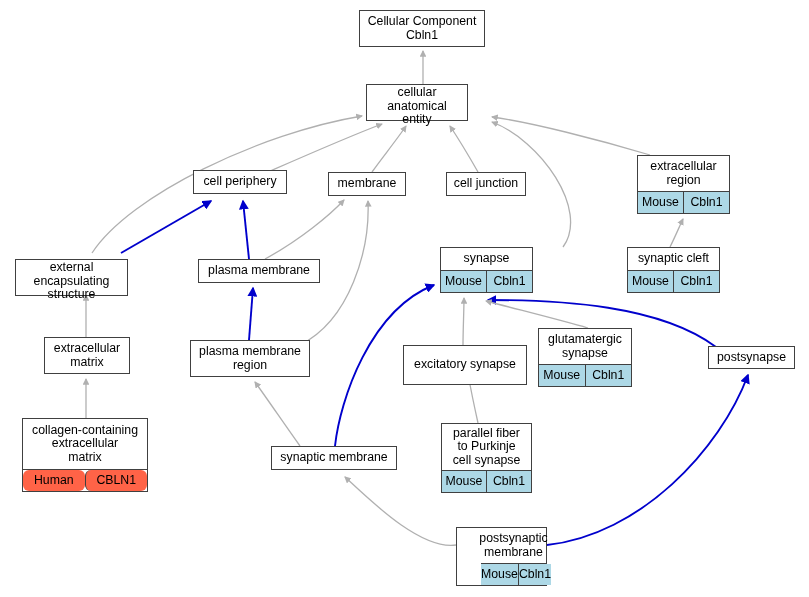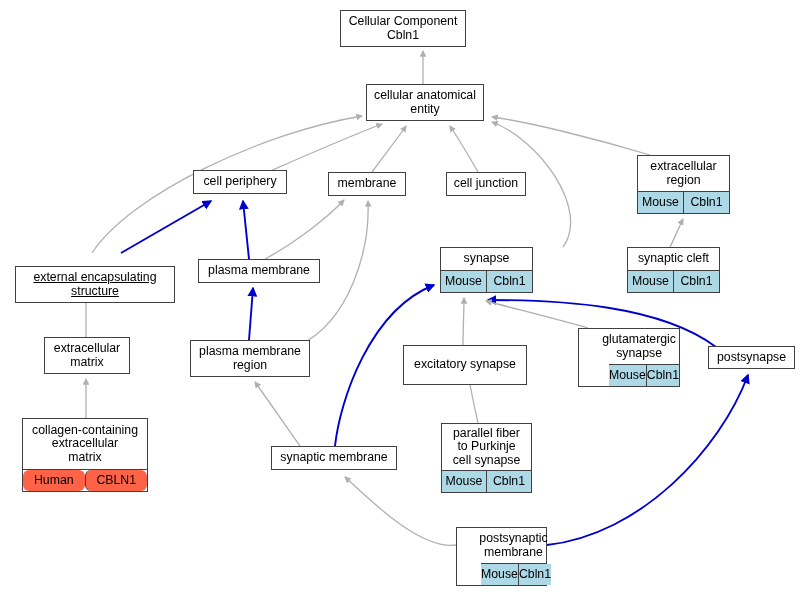--- a/index.html
+++ b/index.html
@@ -83,46 +83,46 @@
         <path d="M 335,446 C 340,400 370,310 434,285" fill="none" stroke="#0000cc" stroke-width="1.9" marker-end="url(#arrow-blue)"></path>
         <path d="M 716,347 C 660,305 560,300 488,300" fill="none" stroke="#0000cc" stroke-width="1.9" marker-end="url(#arrow-blue)"></path>
         <path d="M 588,328 C 560,320 520,310 486,301" fill="none" stroke="#b0b0b0" stroke-width="1.3" marker-end="url(#arrow-gray)"></path>
         <path d="M 478,423 C 474,405 470,385 468,374" fill="none" stroke="#b0b0b0" stroke-width="1.3" marker-end="url(#arrow-gray)"></path>
         <path d="M 300,446 C 285,425 268,400 255,382" fill="none" stroke="#b0b0b0" stroke-width="1.3" marker-end="url(#arrow-gray)"></path>
         <path d="M 456,545 C 420,550 370,500 345,477" fill="none" stroke="#b0b0b0" stroke-width="1.3" marker-end="url(#arrow-gray)"></path>
         <path d="M 547,545 C 640,535 720,450 748,375" fill="none" stroke="#0000cc" stroke-width="1.9" marker-end="url(#arrow-blue)"></path>
       </g>
   </svg>
   <div id="node-layer">
-      <div class="node" style="left: 340px; top: 10px; width: 126px; height: 37px;">
+      <div class="node" style="left: 359px; top: 10px; width: 126px; height: 37px;">
         <div class="node-title">Cellular Component
 Cbln1</div>
       </div>
-      <div class="node" style="left: 366px; top: 84px; width: 118px; height: 37px;">
+      <div class="node" style="left: 366px; top: 84px; width: 102px; height: 37px;">
         <div class="node-title">cellular anatomical
 entity</div>
       </div>
       <div class="node" style="left: 193px; top: 170px; width: 94px; height: 24px;">
         <div class="node-title">cell periphery</div>
       </div>
       <div class="node" style="left: 328px; top: 172px; width: 78px; height: 24px;">
         <div class="node-title">membrane</div>
       </div>
       <div class="node" style="left: 446px; top: 172px; width: 80px; height: 24px;">
         <div class="node-title">cell junction</div>
       </div>
       <div class="node" style="left: 637px; top: 155px; width: 93px; height: 59px;">
         <div class="node-title">extracellular
 region</div>
         <div class="anno-row anno-mouse">
           <div class="anno-cell">Mouse</div>
           <div class="anno-cell">Cbln1</div>
         </div>
       </div>
-      <div class="node" style="left: 15px; top: 266px; width: 160px; height: 37px; text-decoration: underline;">
+      <div class="node" style="left: 15px; top: 259px; width: 113px; height: 37px;">
         <div class="node-title">external encapsulating
 structure</div>
       </div>
       <div class="node" style="left: 198px; top: 259px; width: 122px; height: 24px;">
         <div class="node-title">plasma membrane</div>
       </div>
       <div class="node" style="left: 440px; top: 247px; width: 93px; height: 46px;">
         <div class="node-title">synapse</div>
         <div class="anno-row anno-mouse">
           <div class="anno-cell">Mouse</div>
@@ -140,21 +140,21 @@
         <div class="node-title">extracellular
 matrix</div>
       </div>
       <div class="node" style="left: 190px; top: 340px; width: 120px; height: 37px;">
         <div class="node-title">plasma membrane
 region</div>
       </div>
       <div class="node" style="left: 403px; top: 345px; width: 124px; height: 40px;">
         <div class="node-title">excitatory synapse</div>
       </div>
-      <div class="node" style="left: 578px; top: 328px; width: 102px; height: 59px; align-items: flex-end;">
+      <div class="node" style="left: 538px; top: 328px; width: 94px; height: 59px;">
         <div class="node-title">glutamatergic
 synapse</div>
         <div class="anno-row anno-mouse">
           <div class="anno-cell">Mouse</div>
           <div class="anno-cell">Cbln1</div>
         </div>
       </div>
       <div class="node" style="left: 708px; top: 346px; width: 87px; height: 23px;">
         <div class="node-title">postsynapse</div>
       </div>

